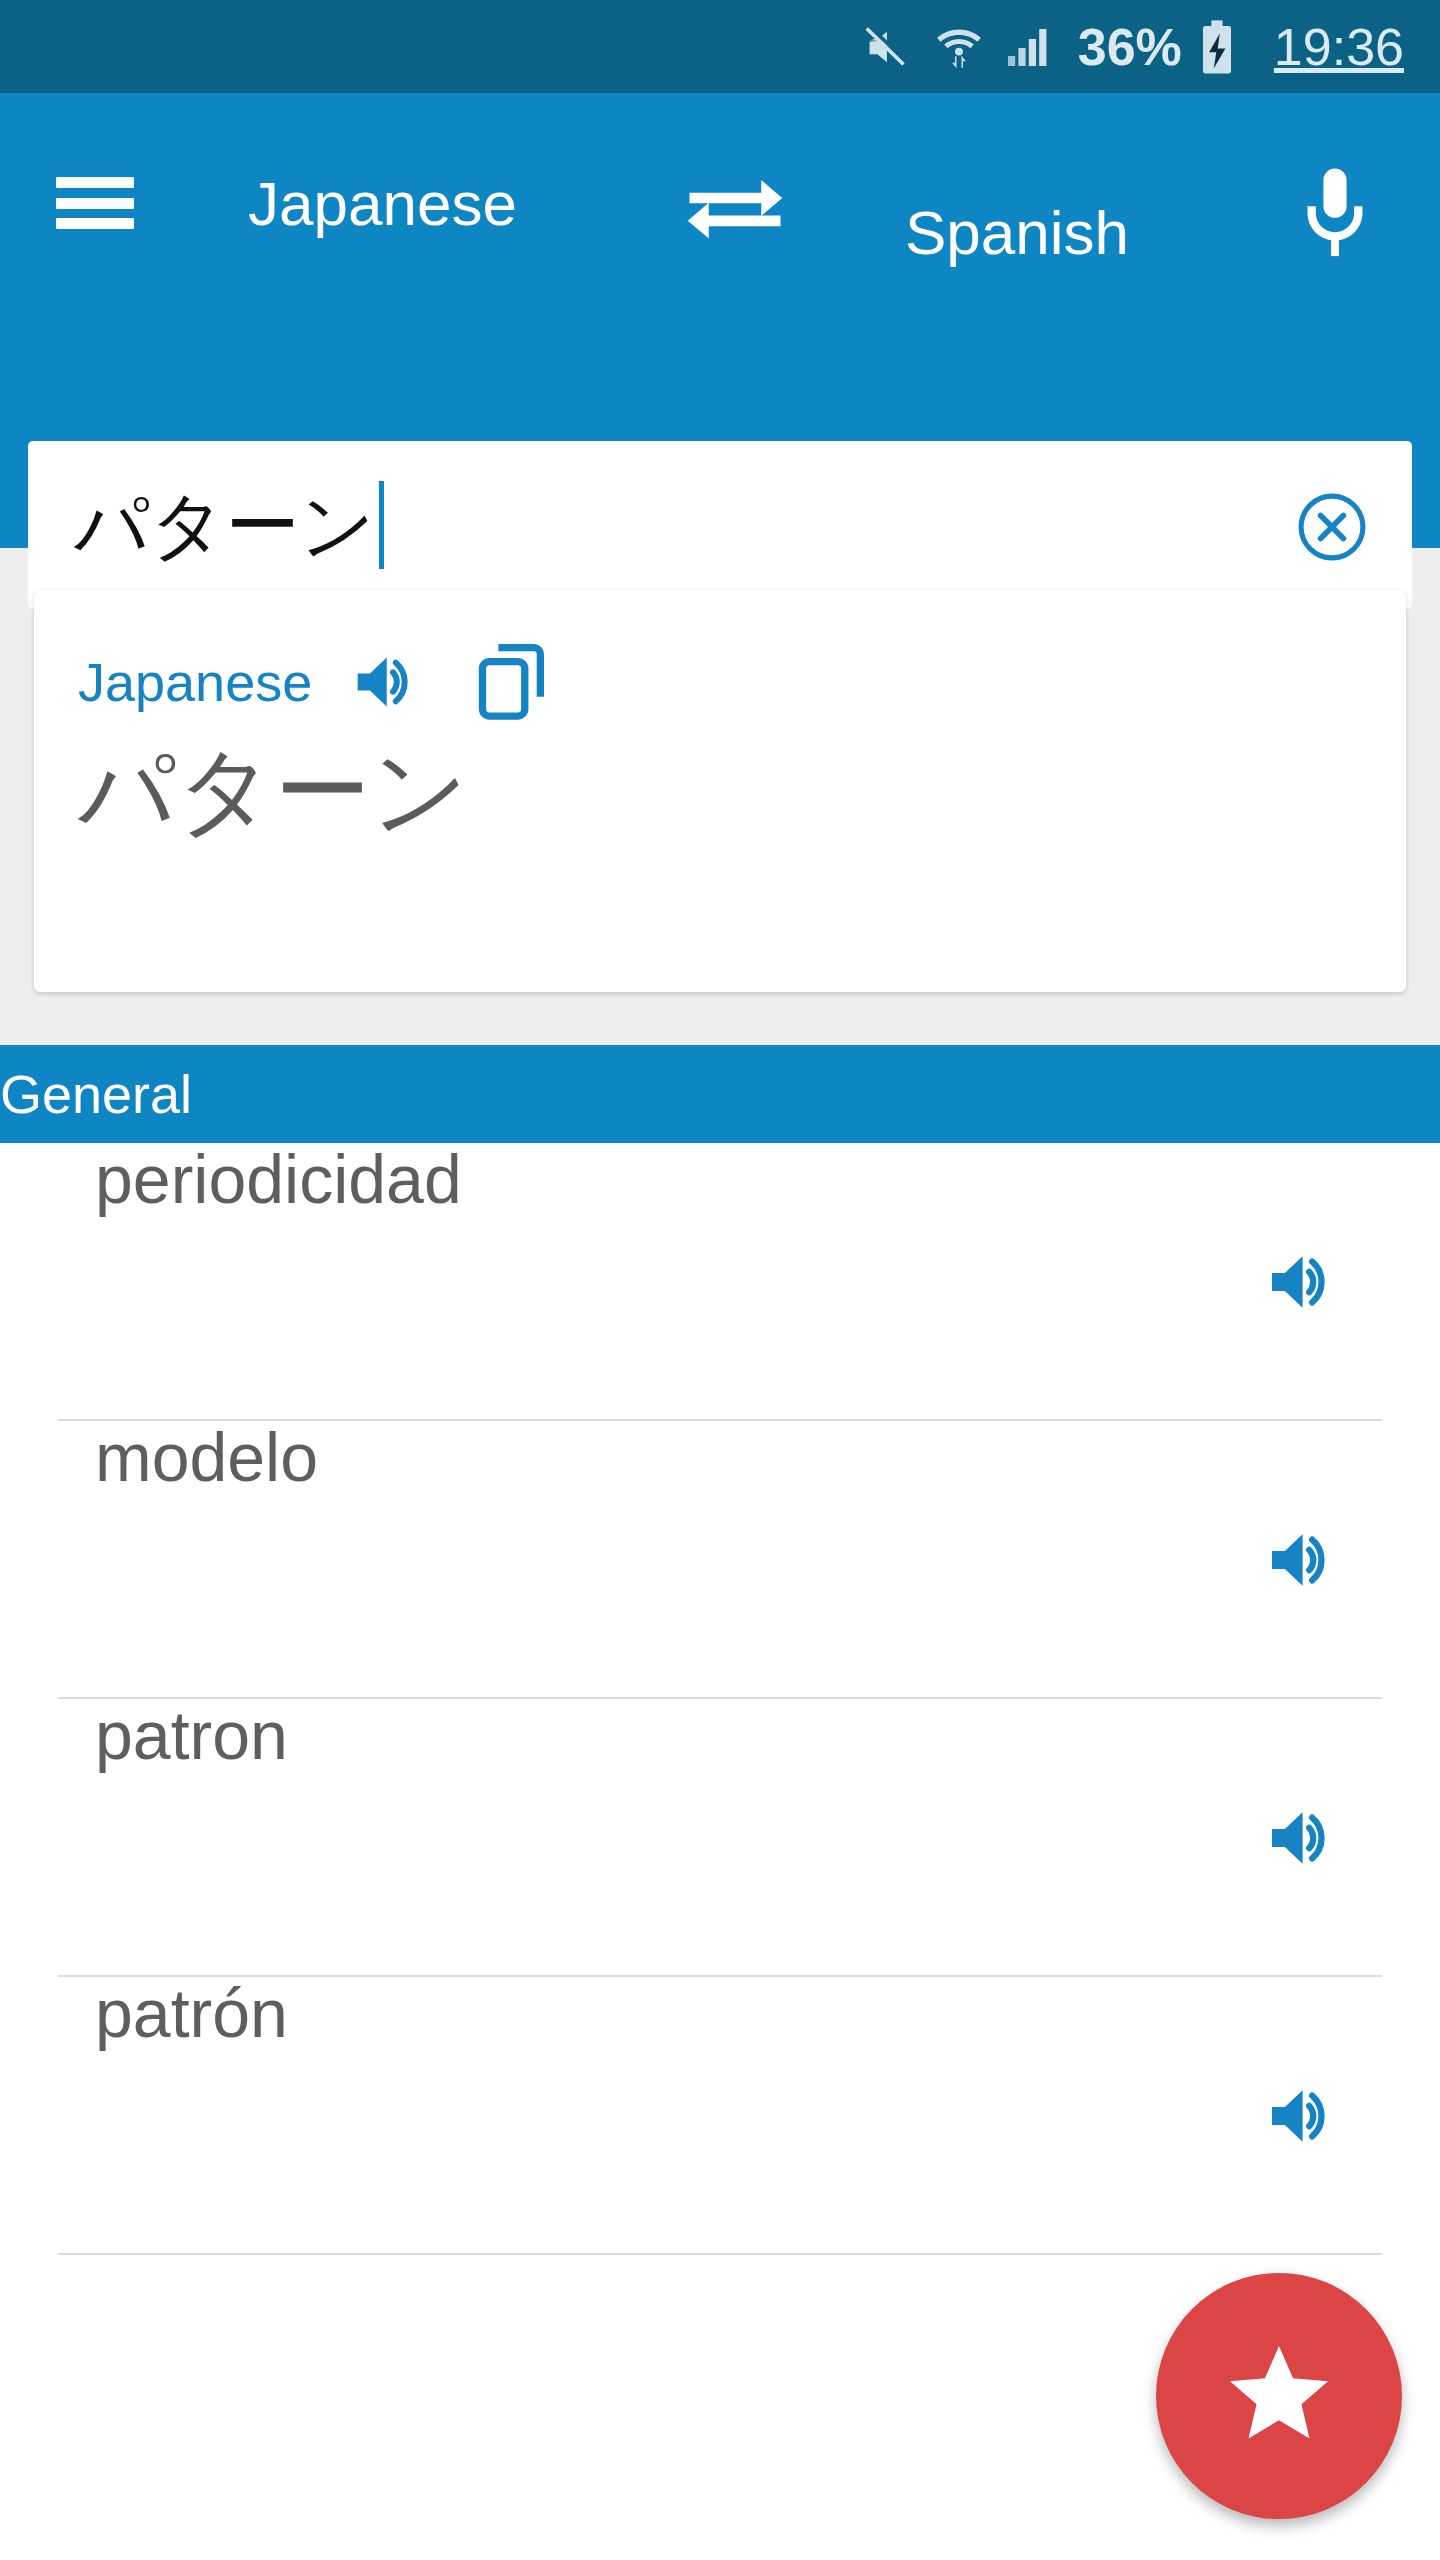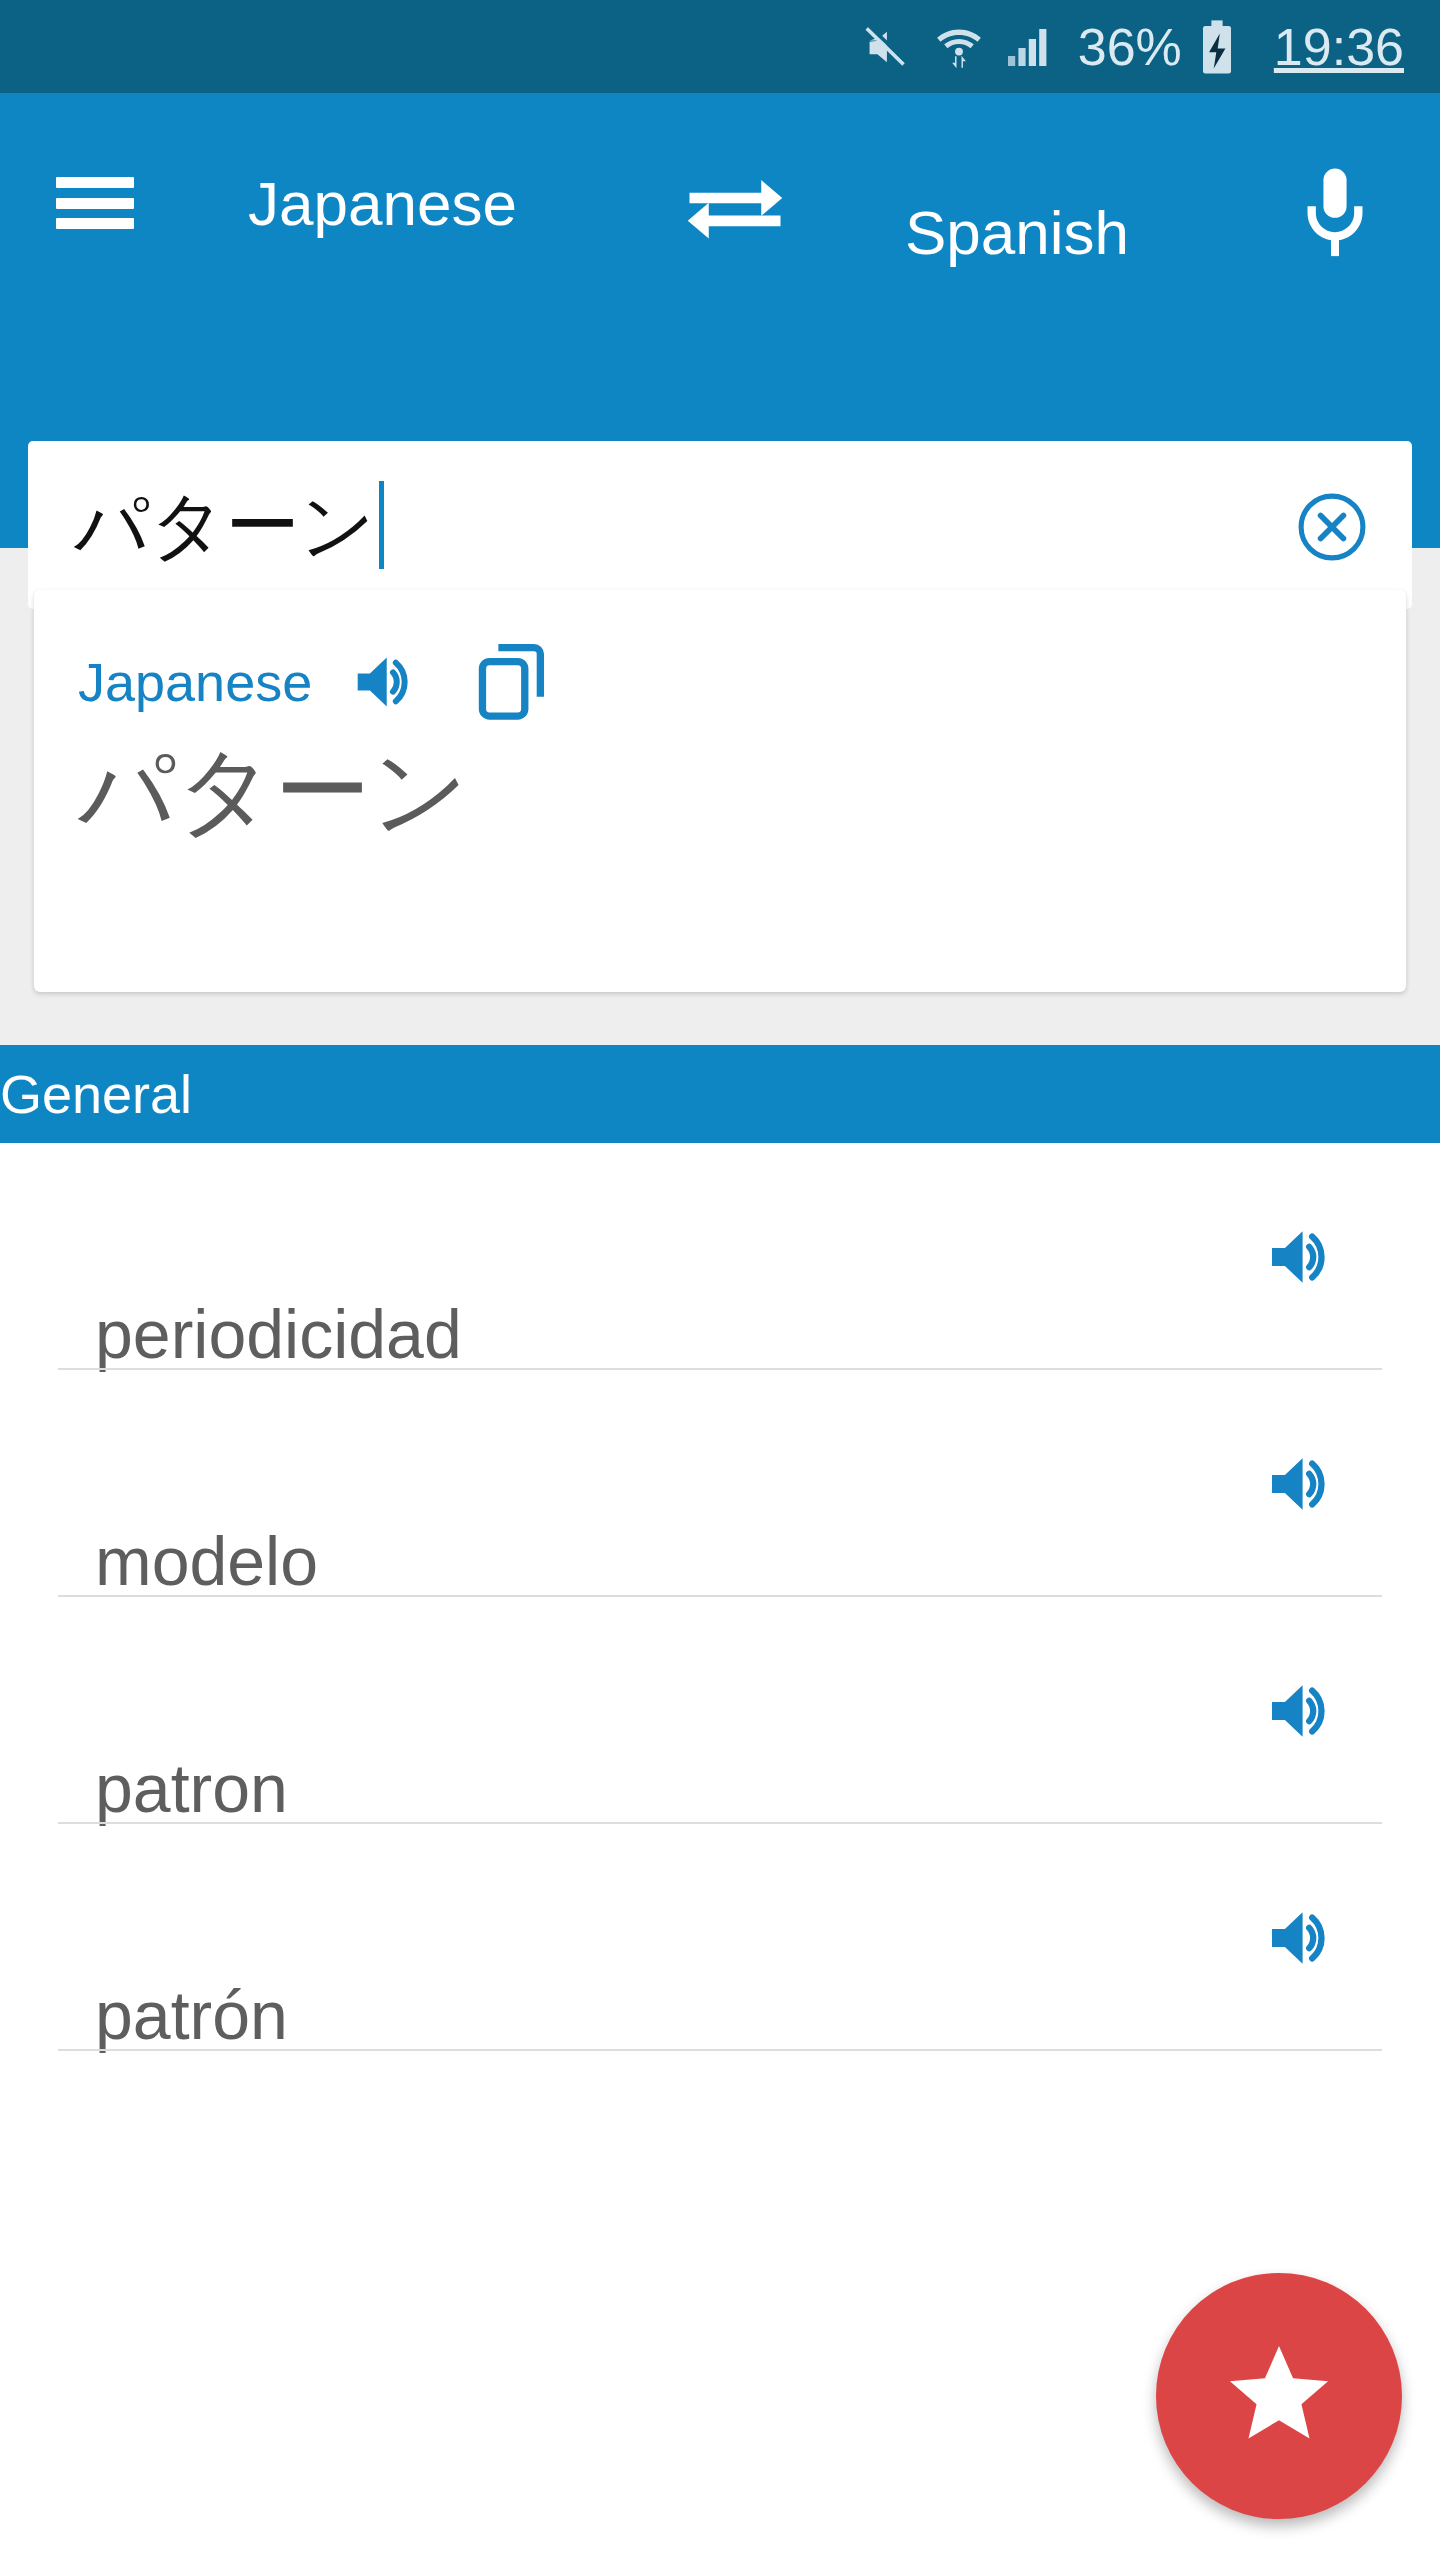--- a/index.html
+++ b/index.html
@@ -17,21 +17,21 @@
     background:#0b6285;
     display:flex; align-items:center; justify-content:flex-end;
     padding-right:36px;
   }
   .status-icons{ display:flex; align-items:center; gap:20px; }
   .si{ display:flex; align-items:center; justify-content:center; }
   .status-text{
     color:#dbe9f1; font-size:52px; letter-spacing:0px; line-height:1;
     font-family:"Liberation Sans", sans-serif;
   }
-  .battery-pct{ margin-left:6px; margin-right:-4px; }
+  .battery-pct{ margin-left:6px; margin-right:-4px;font-weight:bold; }
   .clock{ margin-left:18px;text-decoration:underline; }
 
   
   .action-bar{
     position:absolute; left:0; top:93px; width:1440px; height:455px;
     background:#0f86c4;
   }
   .hamburger{
     position:absolute; left:56px; top:84px;
     width:78px; height:52px;
@@ -117,22 +117,22 @@
     position:absolute; left:0; top:1143px; width:1440px; height:7px;
     background:linear-gradient(to bottom, rgba(0,0,0,0.14), rgba(0,0,0,0));
   }
 
   
   .list{
     position:absolute; left:0; top:1143px; width:1440px; height:1417px;
     background:#ffffff;
   }
   .row{
-    position:relative; height:227px; width:1440px;
-    display:flex; align-items:flex-end; cursor:pointer;
+    position:relative; height:278px; width:1440px;
+    display:flex; align-items:flex-start; cursor:pointer;
   }
   .row .term{
     margin-left:95px; color:#5e5e5e; font-size:68px; line-height:72px;
     font-family:"Liberation Sans", sans-serif;
   }
   .row .sp{
     position:absolute; right:96px; top:50%; transform:translateY(-50%);
     width:78px; height:68px; cursor:pointer;
   }
   .divider{

